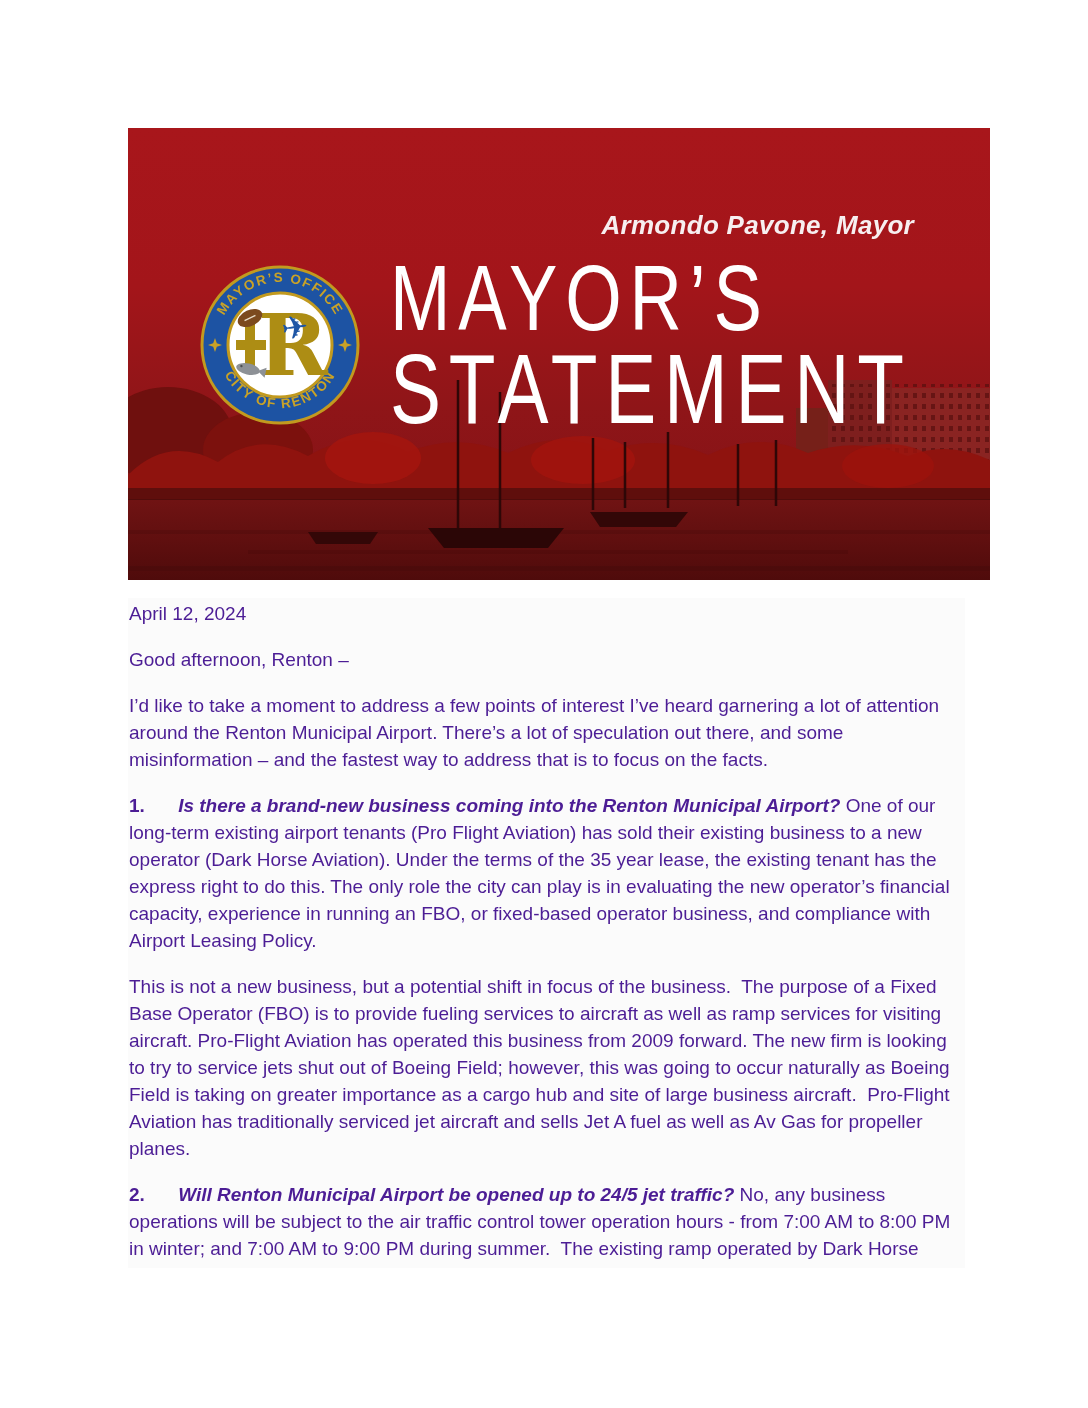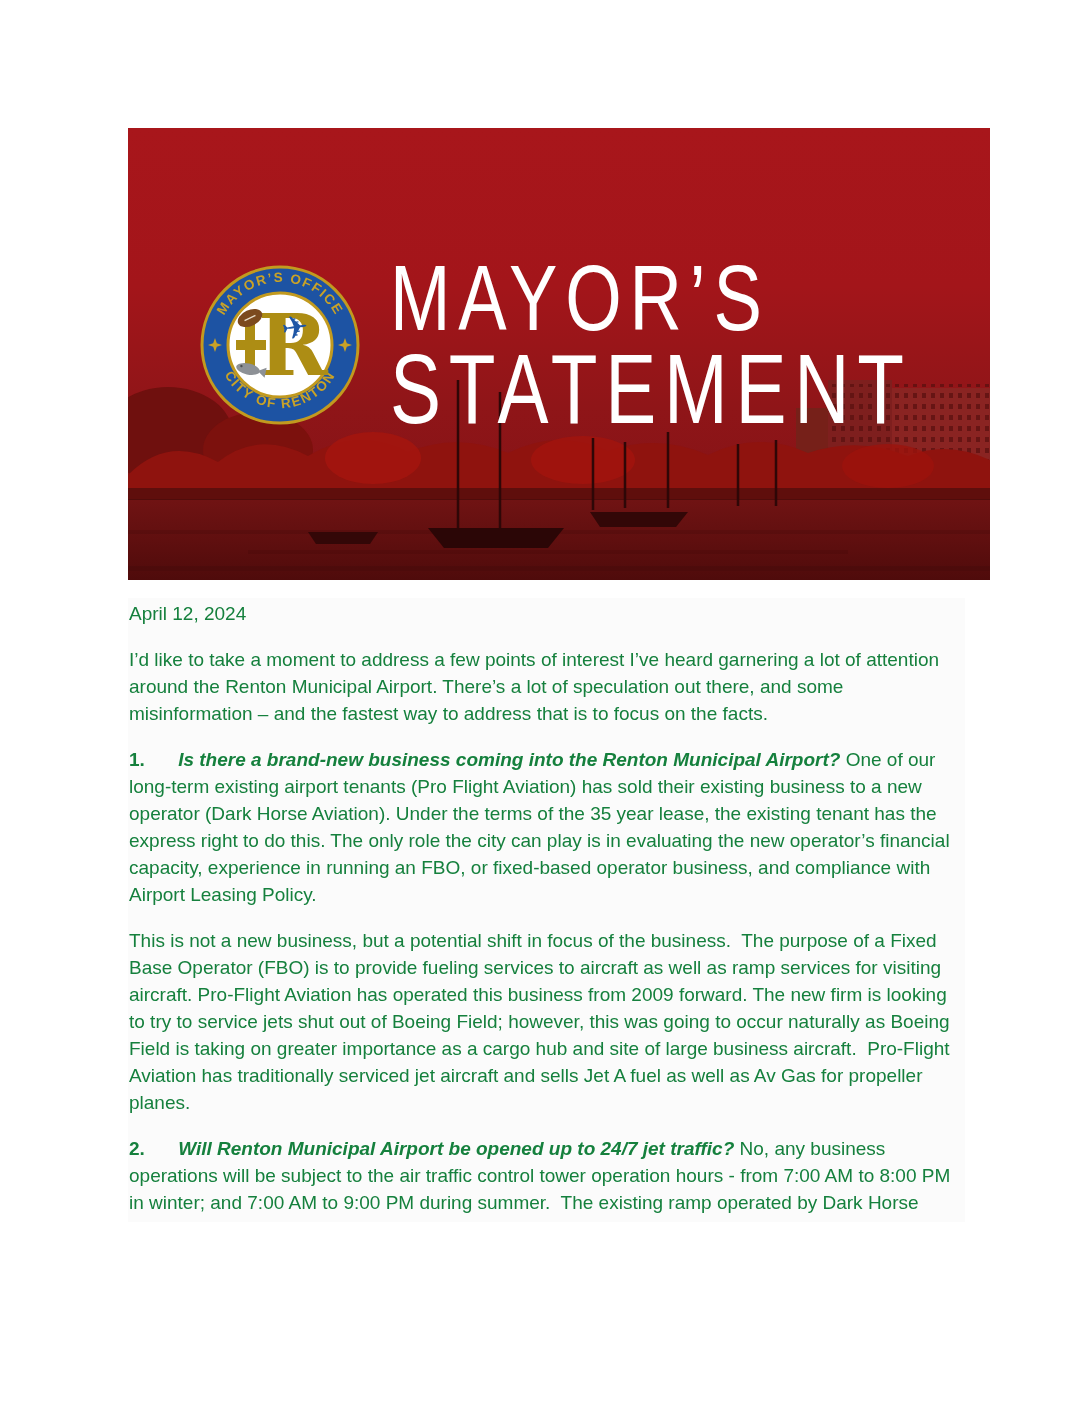--- a/index.html
+++ b/index.html
@@ -13,21 +13,21 @@
   .byline{position:absolute;right:76px;top:82px;color:#f7eff0;font-size:26px;font-style:italic;
           font-weight:600;letter-spacing:.3px;}
   .btitle{position:absolute;left:262px;color:#ffffff;font-weight:400;line-height:1;
           transform:scaleX(.78);transform-origin:left top;white-space:nowrap;}
   .btitle1{top:124px;font-size:93px;letter-spacing:10px;}
   .btitle2{top:212px;font-size:98px;letter-spacing:10px;}
   .seal{position:absolute;left:72px;top:137px;width:160px;height:160px;display:block;}
 
   
   .letter{position:absolute;left:128px;top:598px;width:822px;background:#fbfbfb;
-          padding:2px 14px 6px 1px;color:#15803d;font-size:19px;line-height:27px;}
+          padding:2px 14px 6px 1px;color:#4c1d95;font-size:19px;line-height:27px;}
   .letter p{margin:0 0 19px 0;white-space:pre-wrap;}
   .letter p:last-child{margin-bottom:0;}
   .qnum{font-weight:700;}
   .question{font-weight:700;font-style:italic;margin-left:28px;}
 </style>
 </head>
 <body>
 
 <div class="page">
 
@@ -76,20 +76,21 @@
         <line x1="497" y1="62" x2="497" y2="128"></line>
         <line x1="540" y1="52" x2="540" y2="128"></line>
         <line x1="610" y1="64" x2="610" y2="126"></line>
         <line x1="648" y1="60" x2="648" y2="126"></line>
       </g>
       <path d="M300,148 L436,148 L420,168 L316,168 Z" fill="#2b0606"></path>
       <path d="M462,132 L560,132 L548,147 L472,147 Z" fill="#330707"></path>
       <path d="M180,152 L250,152 L242,164 L188,164 Z" fill="#330707"></path>
     </svg>
 
+    <div class="byline">Armondo Pavone, Mayor</div>
 
     <div class="btitle btitle1">MAYOR’S</div>
     <div class="btitle btitle2">STATEMENT</div>
 
     <svg class="seal" viewBox="-80 -80 160 160">
       <circle cx="0" cy="0" r="78" fill="#1d53a3" stroke="#c29a1f" stroke-width="3"></circle>
       <circle cx="0" cy="0" r="52" fill="#ffffff" stroke="#c29a1f" stroke-width="3"></circle>
       <defs>
         <path id="arcTop" d="M -63 0 A 63 63 0 1 1 63 0"></path>
         <path id="arcBot" d="M -63 0 A 63 63 0 0 0 63 0"></path>
@@ -119,19 +120,20 @@
       <g transform="translate(-32,24) rotate(12)">
         <ellipse cx="0" cy="0" rx="12" ry="5.5" fill="#8d9196"></ellipse>
         <path d="M10,0 L18,-5 L18,5 Z" fill="#8d9196"></path>
         <circle cx="-7" cy="-1.5" r="1.2" fill="#4a4d50"></circle>
       </g>
     </svg>
   </div>
 
   <div class="letter">
     <p>April 12, 2024</p>
+    <p>Good afternoon, Renton –</p>
     <p>I’d like to take a moment to address a few points of interest I’ve heard garnering a lot of attention around the Renton Municipal Airport. There’s a lot of speculation out there, and some misinformation – and the fastest way to address that is to focus on the facts.</p>
     <p><span class="qnum">1.</span> <span class="question">Is there a brand-new business coming into the Renton Municipal Airport?</span> <span>One of our long-term existing airport tenants (Pro Flight Aviation) has sold their existing business to a new operator (Dark Horse Aviation). Under the terms of the 35 year lease, the existing tenant has the express right to do this. The only role the city can play is in evaluating the new operator’s financial capacity, experience in running an FBO, or fixed-based operator business, and compliance with Airport Leasing Policy.</span></p>
     <p>This is not a new business, but a potential shift in focus of the business.  The purpose of a Fixed Base Operator (FBO) is to provide fueling services to aircraft as well as ramp services for visiting aircraft. Pro-Flight Aviation has operated this business from 2009 forward. The new firm is looking to try to service jets shut out of Boeing Field; however, this was going to occur naturally as Boeing Field is taking on greater importance as a cargo hub and site of large business aircraft.  Pro-Flight Aviation has traditionally serviced jet aircraft and sells Jet A fuel as well as Av Gas for propeller planes.</p>
-    <p><span class="qnum">2.</span> <span class="question">Will Renton Municipal Airport be opened up to 24/7 jet traffic?</span> <span>No, any business operations will be subject to the air traffic control tower operation hours - from 7:00 AM to 8:00 PM in winter; and 7:00 AM to 9:00 PM during summer.  The existing ramp operated by Dark Horse</span></p>
+    <p><span class="qnum">2.</span> <span class="question">Will Renton Municipal Airport be opened up to 24/5 jet traffic?</span> <span>No, any business operations will be subject to the air traffic control tower operation hours - from 7:00 AM to 8:00 PM in winter; and 7:00 AM to 9:00 PM during summer.  The existing ramp operated by Dark Horse</span></p>
   </div>
 
 </div>
 
 </body></html>

